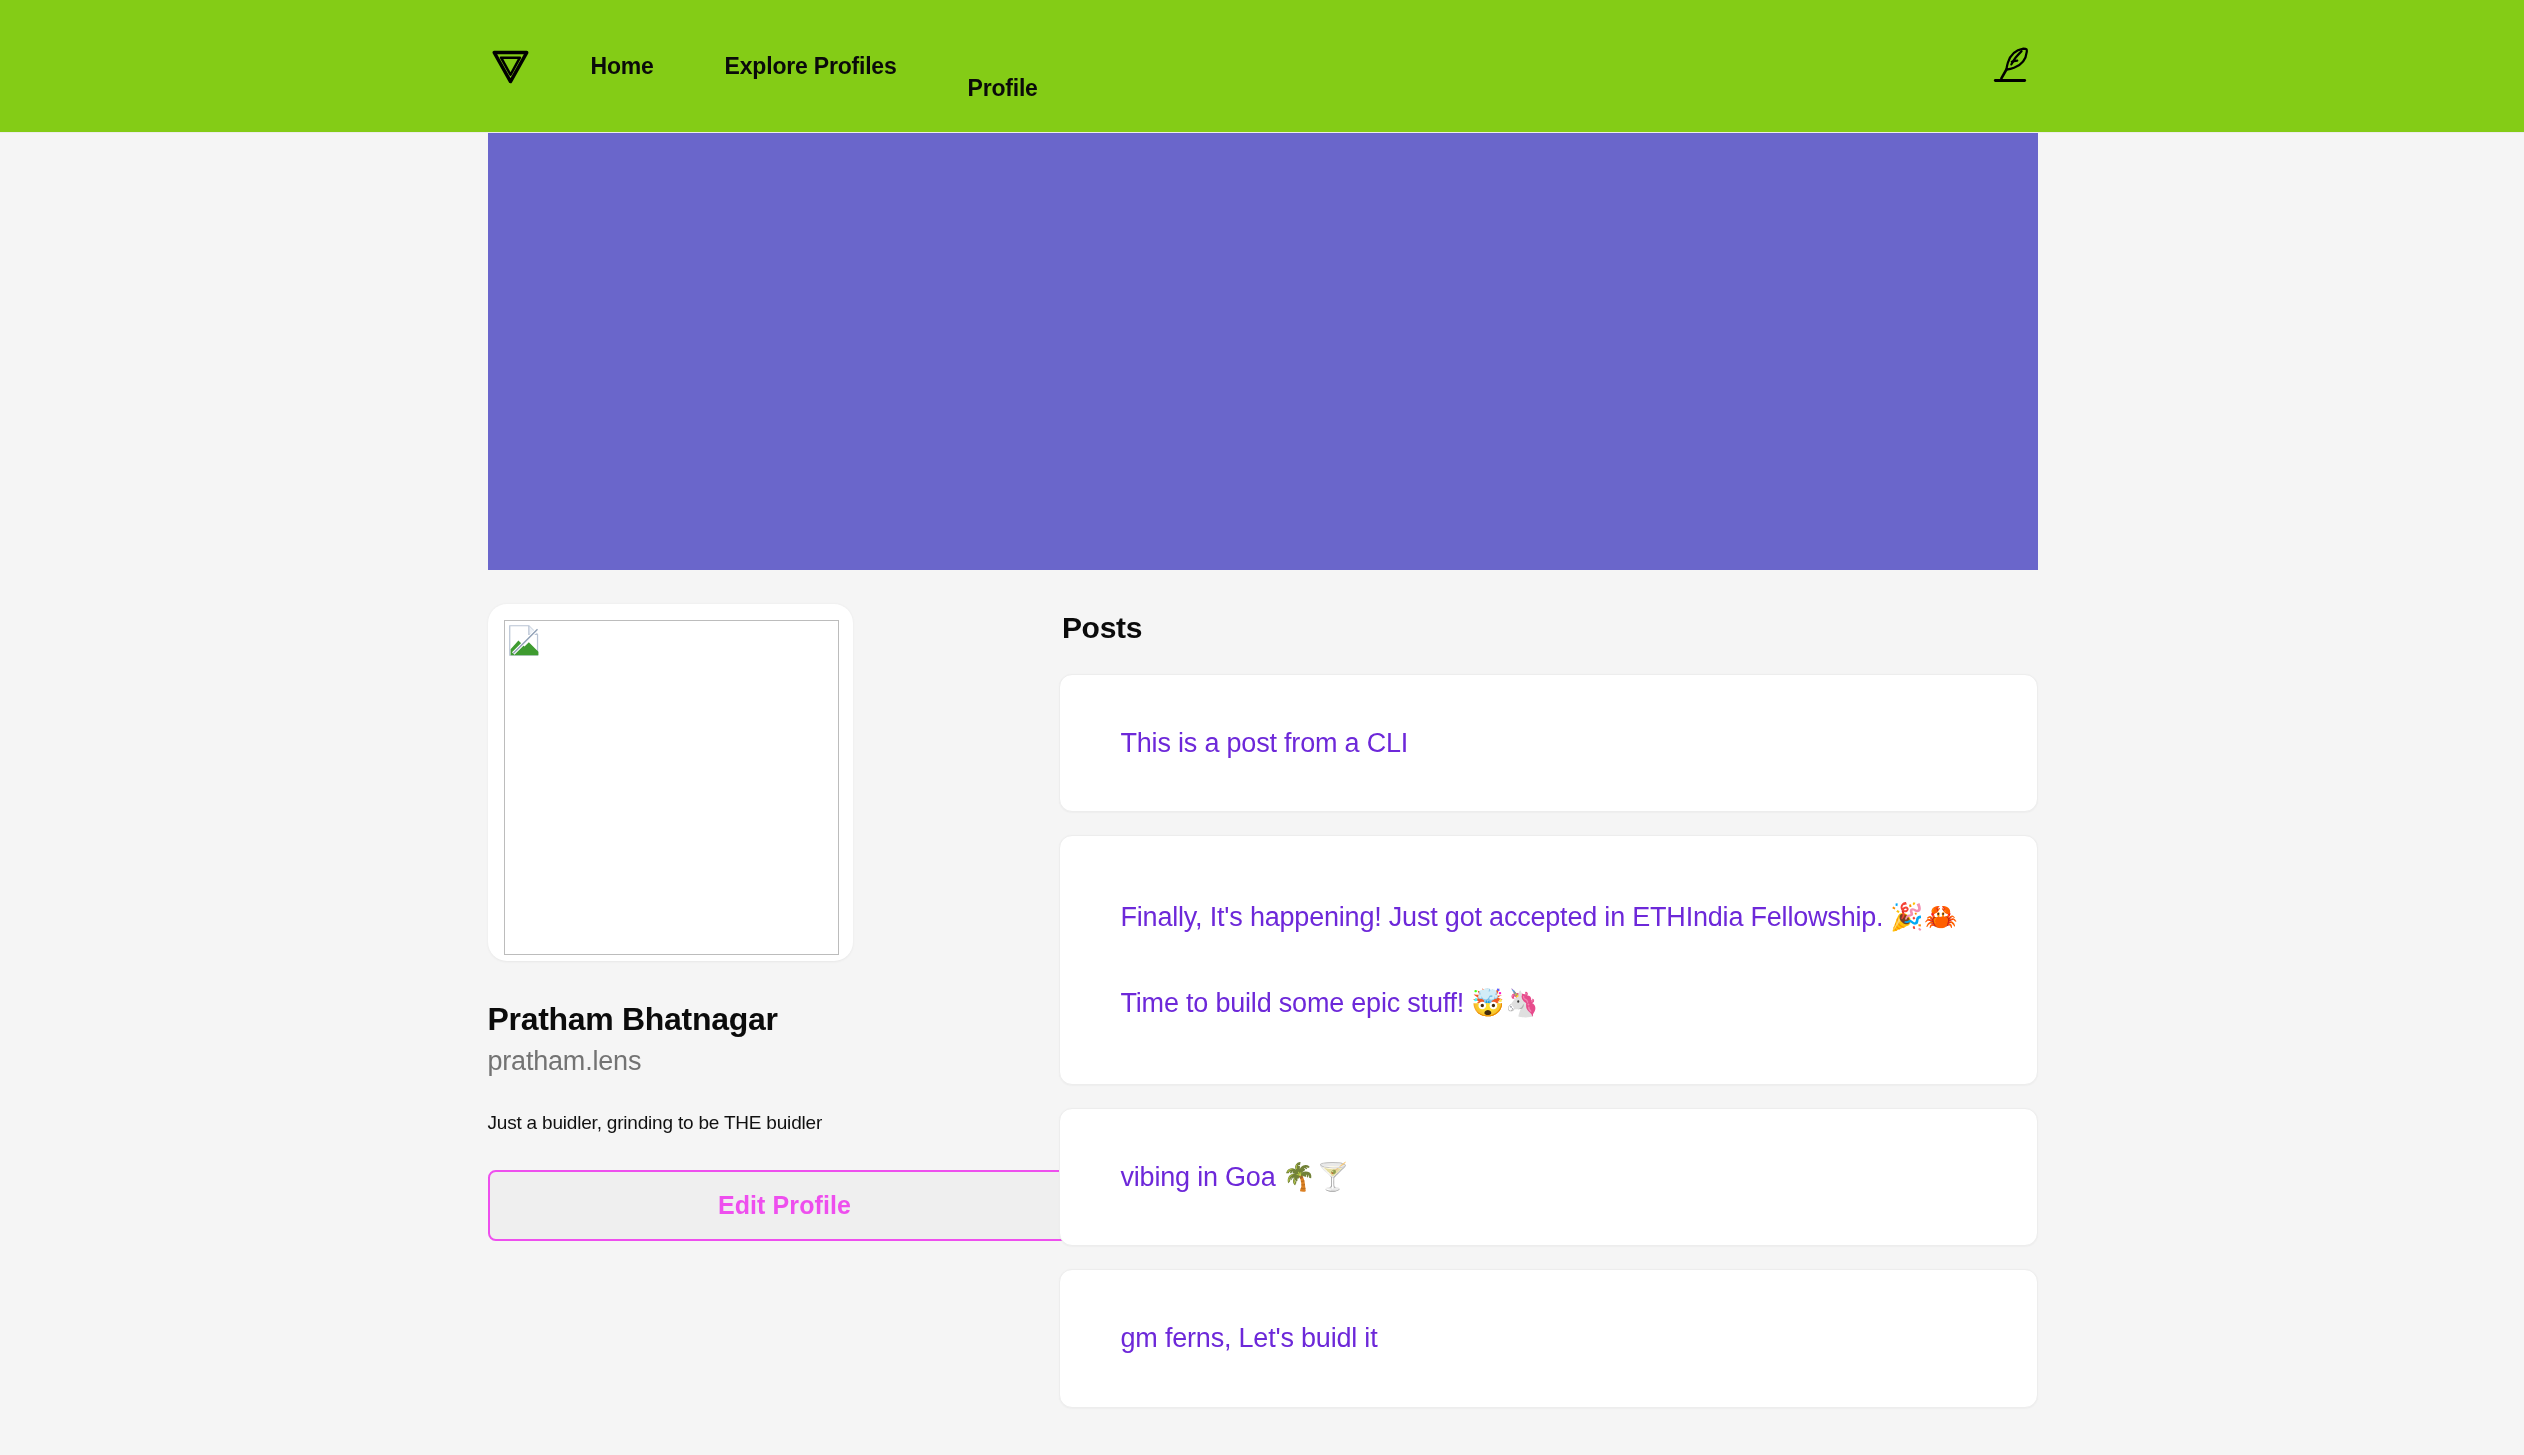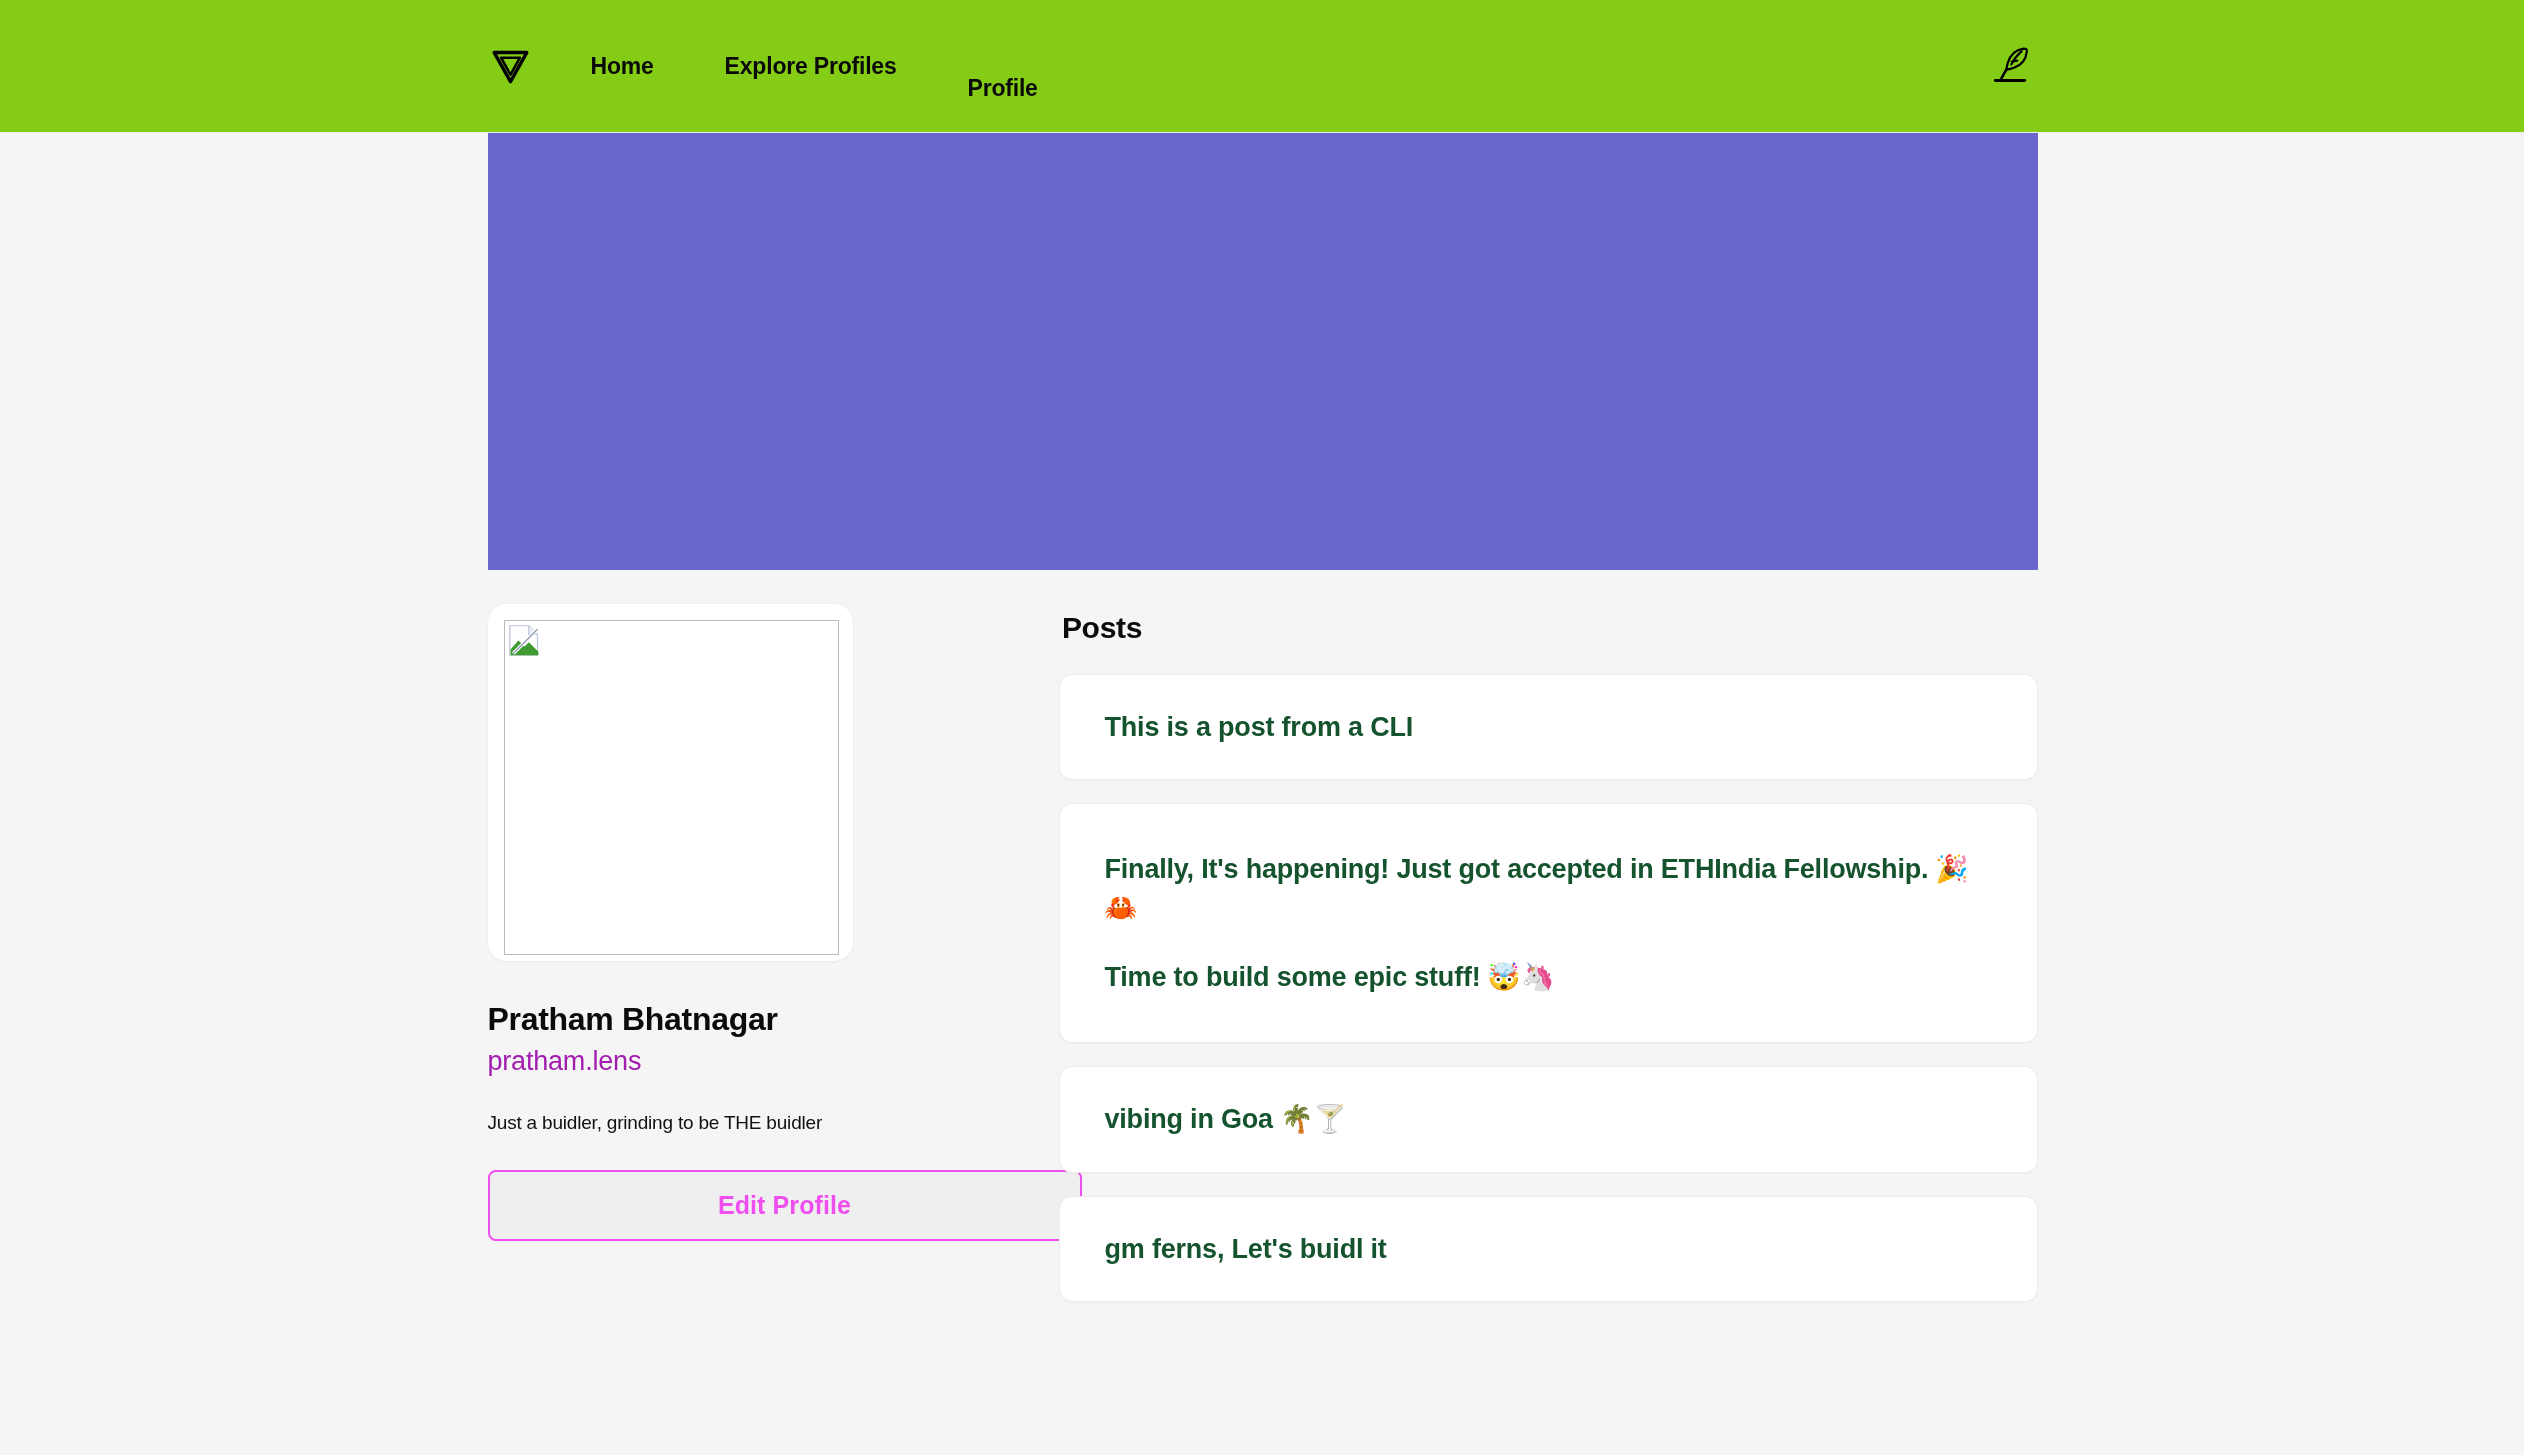--- a/index.html
+++ b/index.html
@@ -121,21 +121,21 @@
     margin-top: 40px;
     font-size: 32px;
     font-weight: bold;
     color: #0b0b0b;
     letter-spacing: -0.3px;
   }
   .profile-handle {
     display: block;
     margin-top: 7.7px;
     font-size: 27px;
-    color: #a21caf;
+    color: #737373;
     text-decoration: none;
     letter-spacing: -0.2px;
   }
   .profile-bio {
     margin-top: 35px;
     font-size: 19px;
     color: #111111;
     letter-spacing: -0.2px;
   }
   .edit-profile-btn {
@@ -176,24 +176,23 @@
     margin-bottom: 23px;
     min-height: 95px;
     display: flex;
     flex-direction: column;
     justify-content: center;
   }
   .post-card.tall { padding: 46px 45px; }
   .post-line {
     font-size: 27px;
     line-height: 1.42;
-    color: #14532d;
-    letter-spacing: -0.2px;
-    margin: 0;
-    font-weight: bold;
+    color: #6d28d9;
+    letter-spacing: -0.2px;
+    margin: 16px;
   }
   .post-line + .post-line { margin-top: 31px; }
 </style>
 </head>
 <body>
 
 <div class="navbar">
   <div class="nav-inner">
 
     <a class="brand-logo" href="#">

